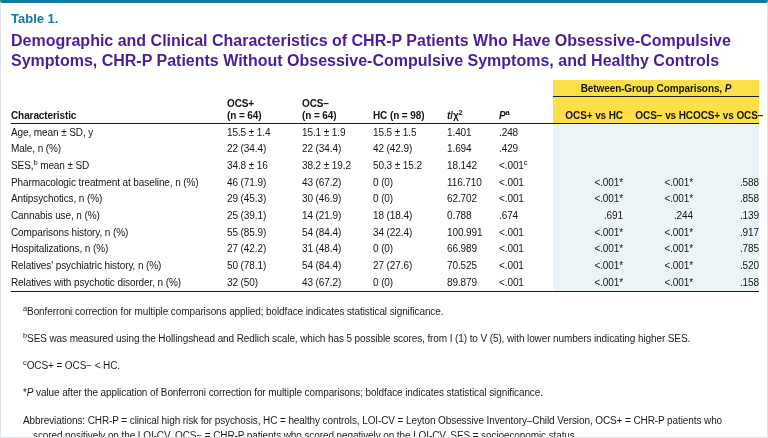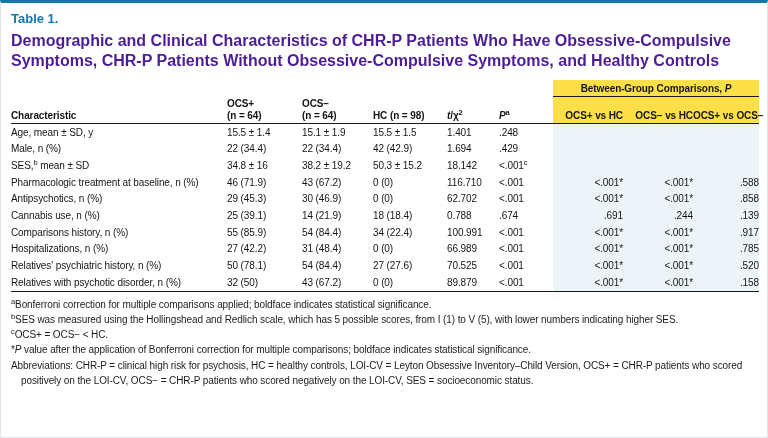--- a/index.html
+++ b/index.html
@@ -71,21 +71,21 @@
 
   .tbl .cmp { text-align: right; }
   .shade-h { background: #fde047; }
   .shade-b { background: #edf4f8; }
   .b { font-weight: bold; }
 
   sup { font-size: 7.5px; vertical-align: super; line-height: 0; }
 
   .footnotes { margin-top: 5px; width: 748px; letter-spacing: -0.1px; }
   .fn {
-    margin: 0;
+    margin: 12px;
     font-size: 10px;
     line-height: 15.2px;
     color: #1c1c1c;
   }
   .fn.hang { padding-left: 10px; text-indent: -10px; }
 </style>
 </head>
 <body>
 
 <div class="page">

